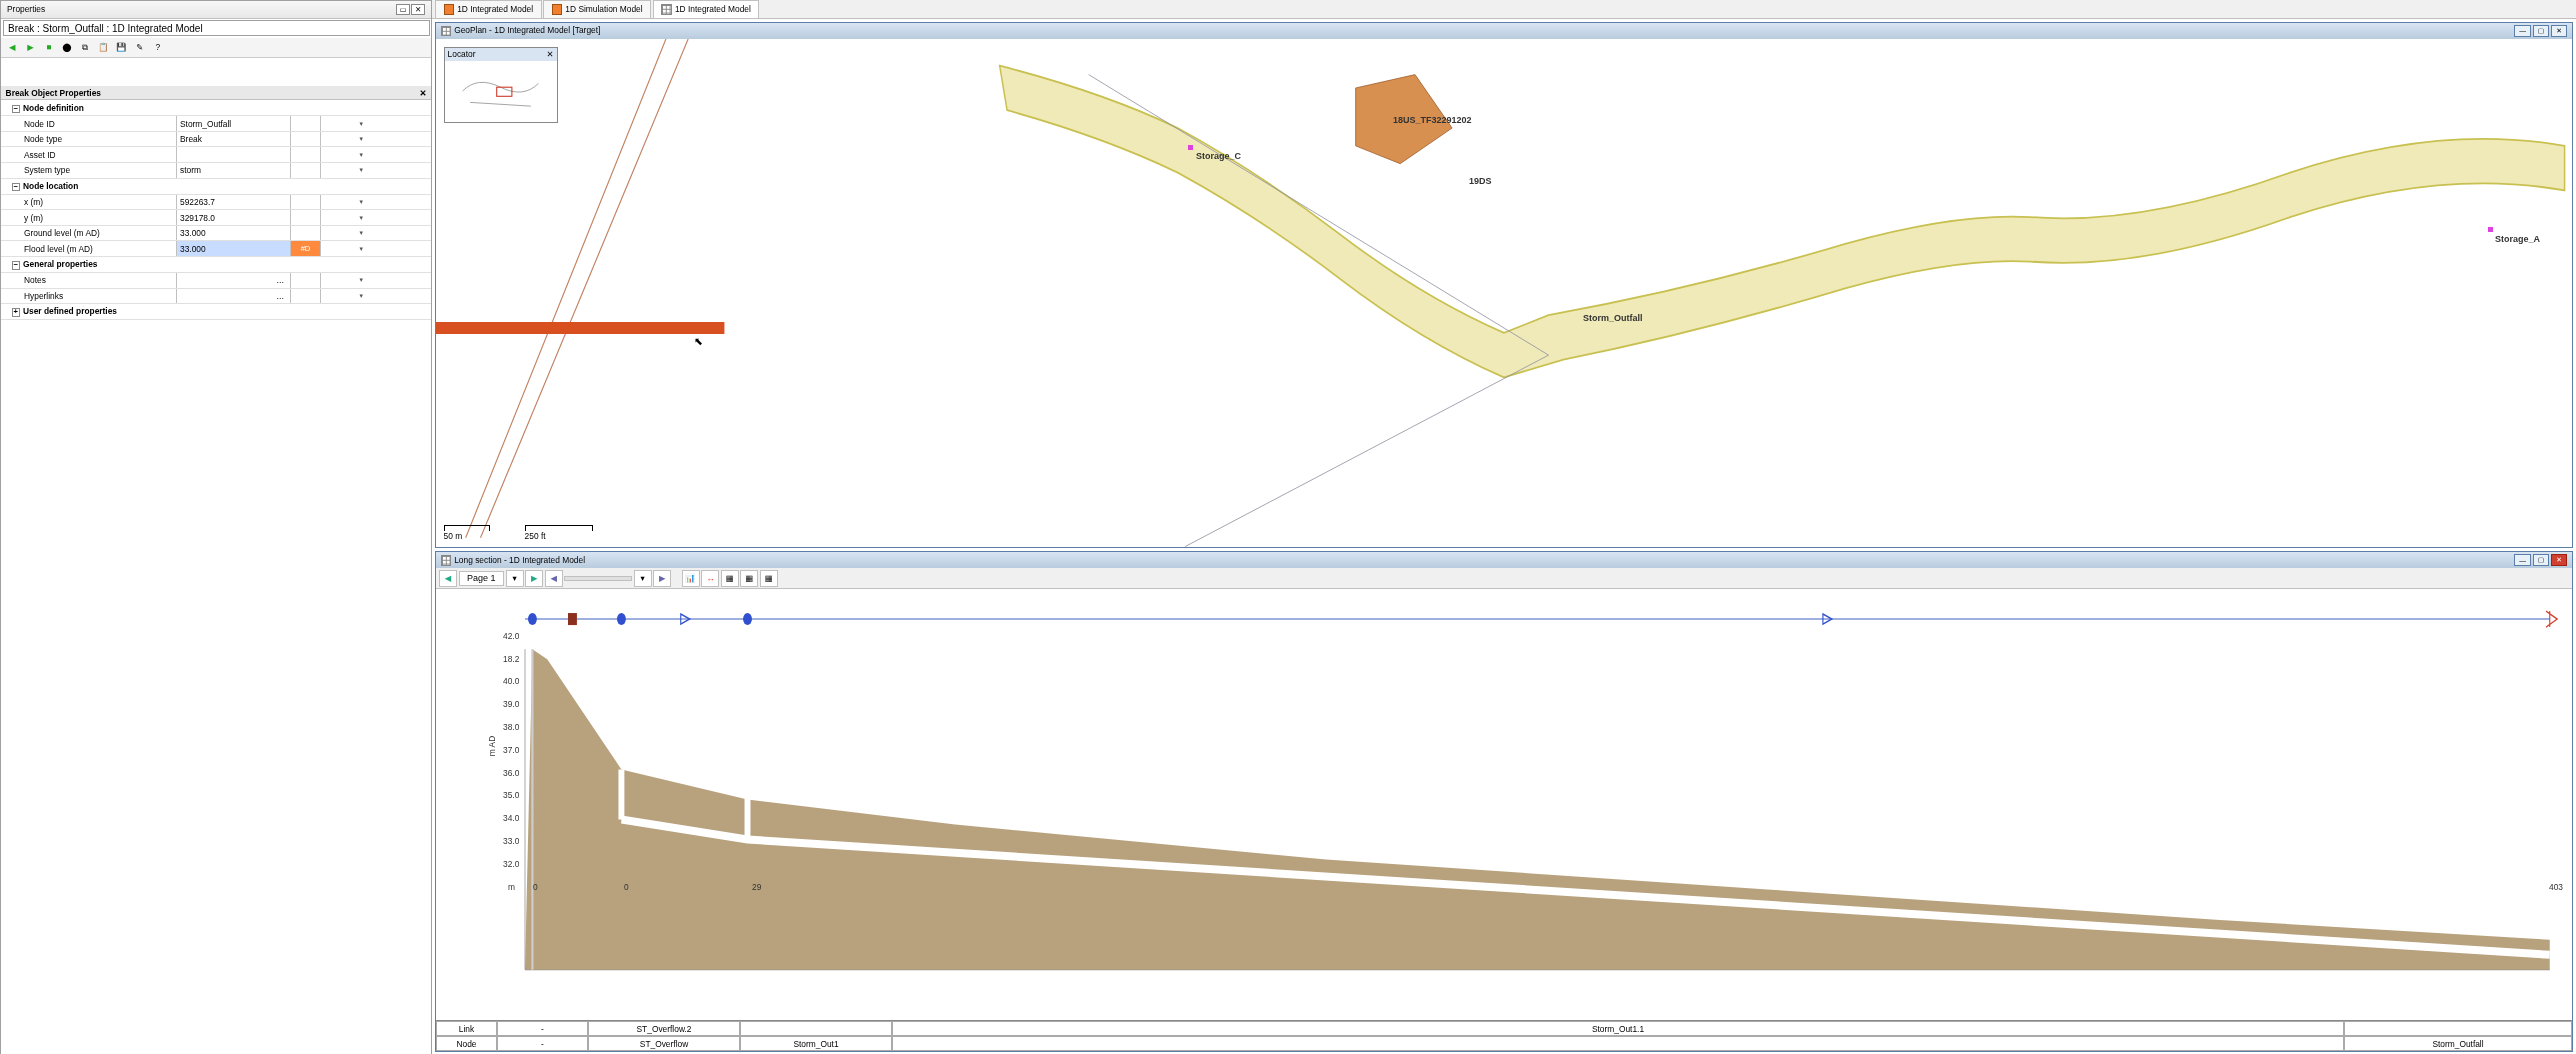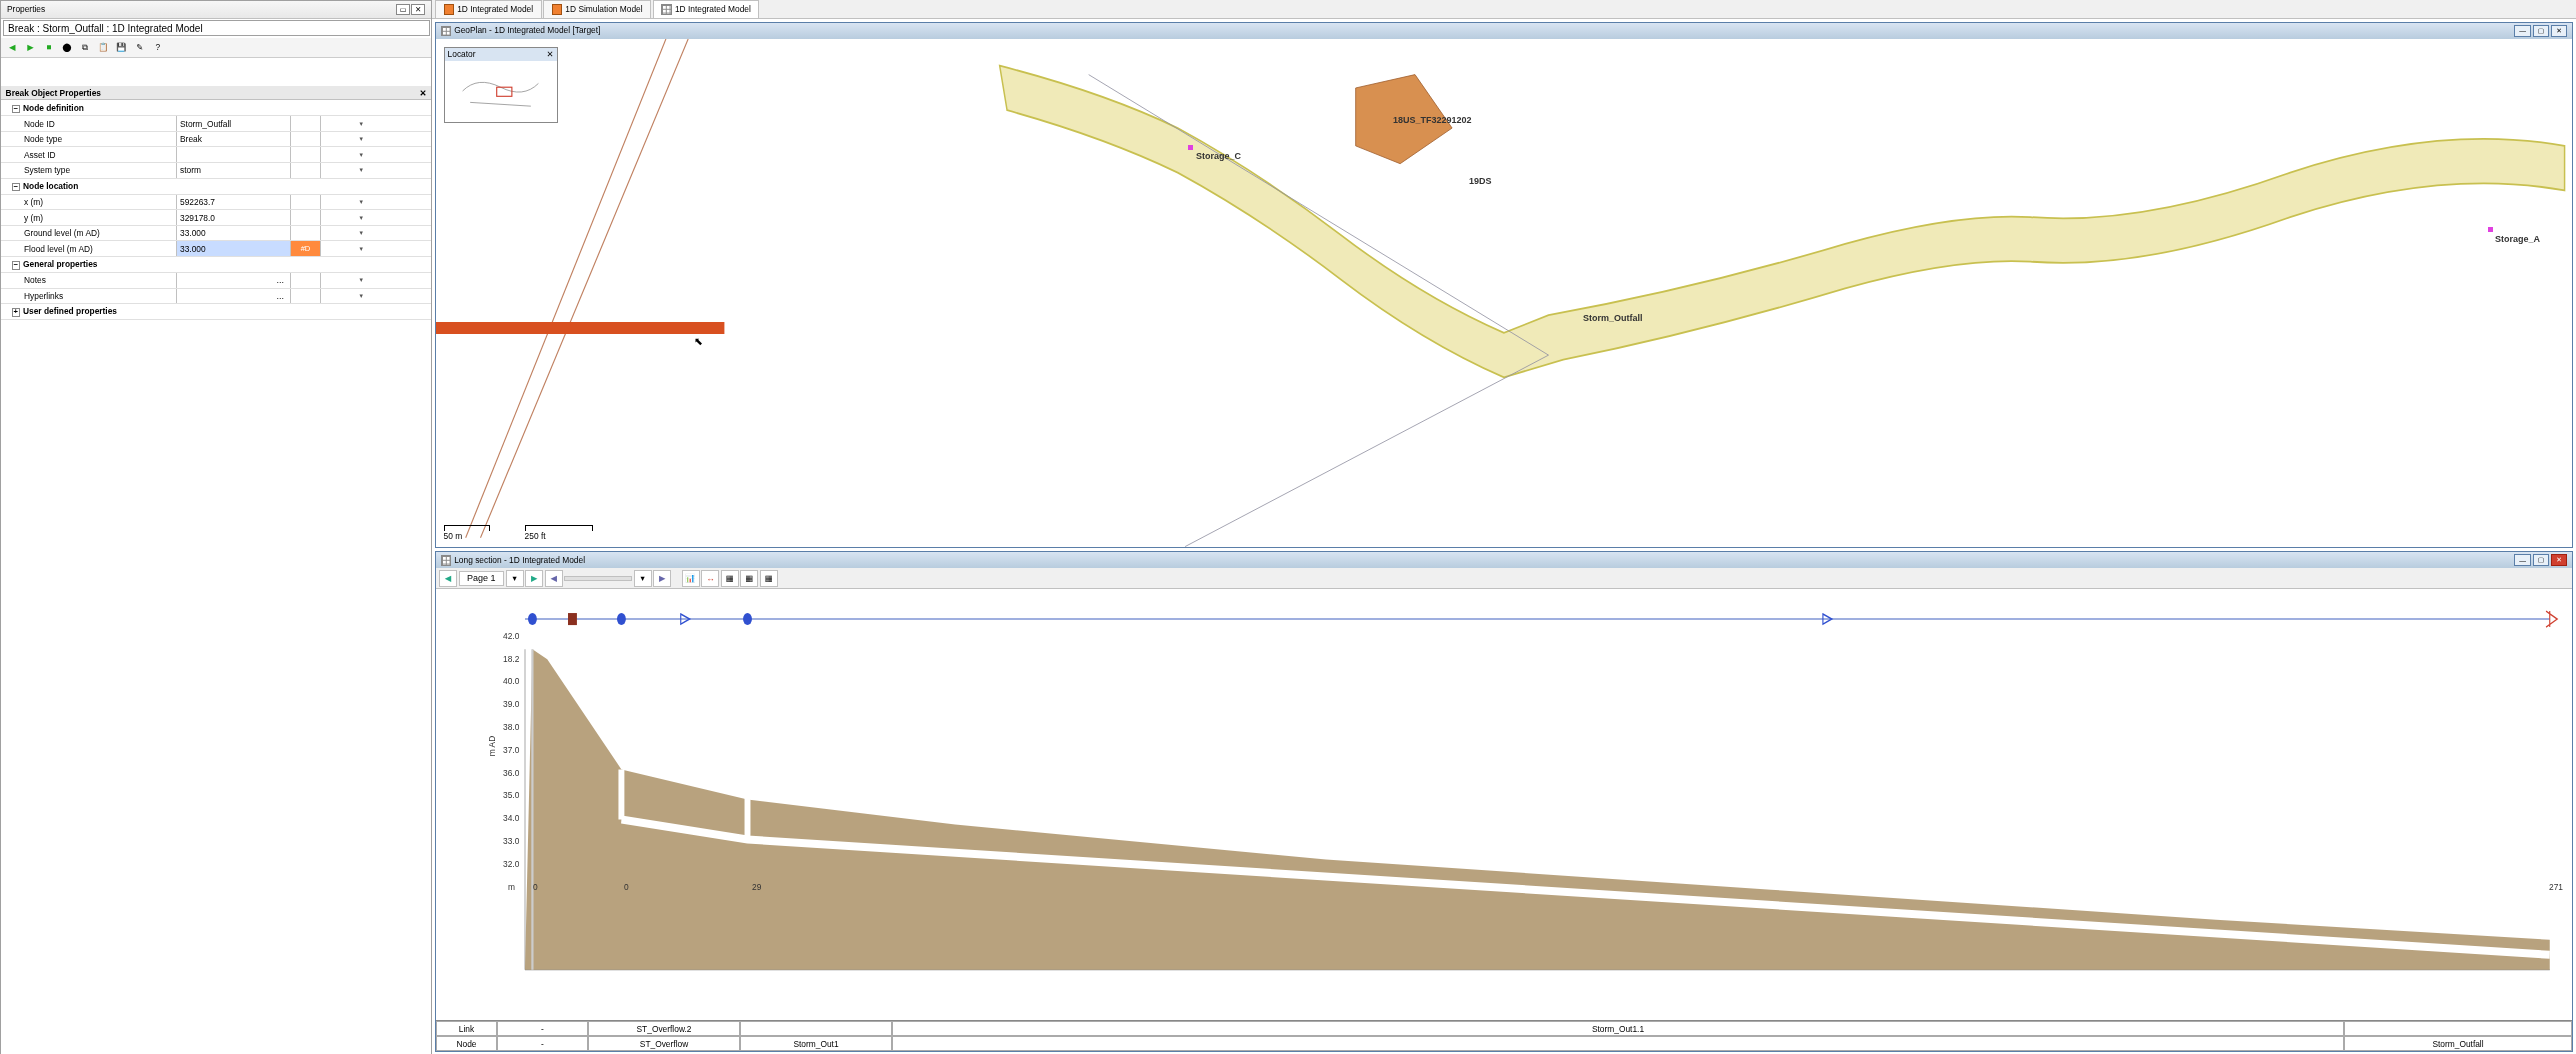--- a/index.html
+++ b/index.html
@@ -309,21 +309,21 @@
         <div class="ls-axis-label" style="left:67px; top:201px;">35.0</div>
         <div class="ls-axis-label" style="left:67px; top:224px;">34.0</div>
         <div class="ls-axis-label" style="left:67px; top:247px;">33.0</div>
         <div class="ls-axis-label" style="left:67px; top:270px;">32.0</div>
         <div class="ls-axis-label" style="left:46px; top:152px; transform:rotate(-90deg);">m AD</div>
 
         <div class="ls-axis-label" style="left:72px; top:293px;">m</div>
         <div class="ls-axis-label" style="left:97px; top:293px;">0</div>
         <div class="ls-axis-label" style="left:188px; top:293px;">0</div>
         <div class="ls-axis-label" style="left:316px; top:293px;">29</div>
-        <div class="ls-axis-label" style="right:9px; top:293px;">271</div>
+        <div class="ls-axis-label" style="right:9px; top:293px;">403</div>
       </div>
       <div class="ls-footer">
         <div class="ls-footer-row">
           <div>Link</div>
           <div>-</div>
           <div>ST_Overflow.2</div>
           <div></div>
           <div>Storm_Out1.1</div>
           <div></div>
         </div>

